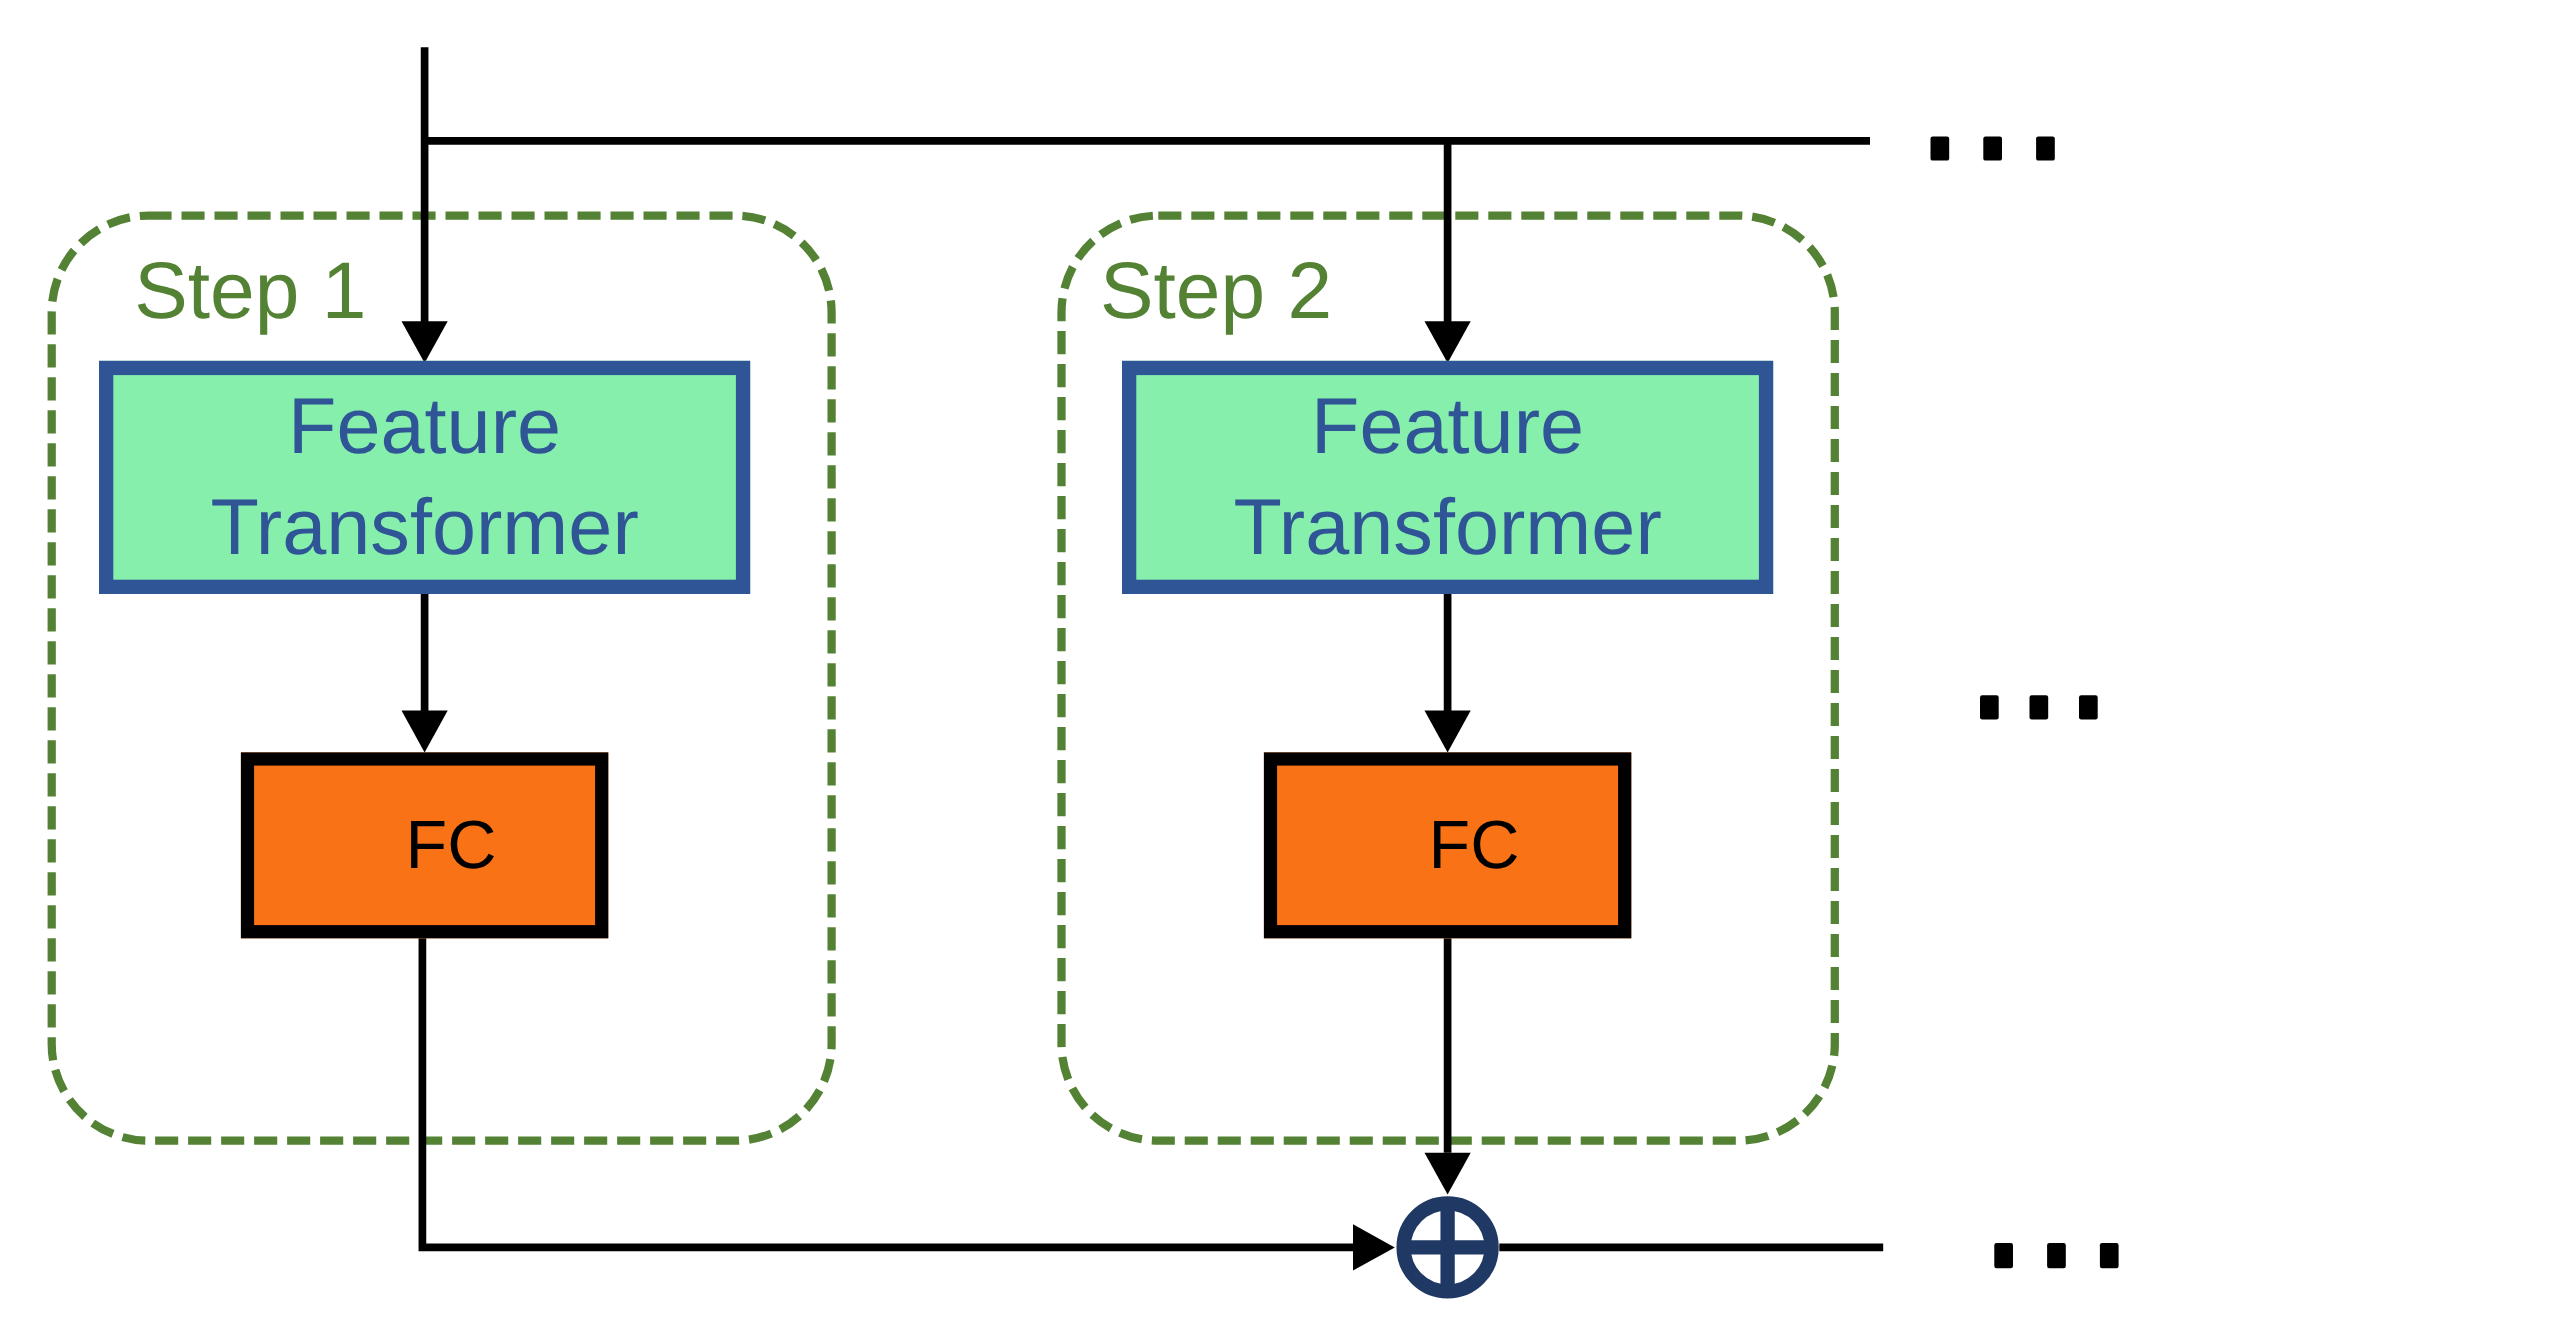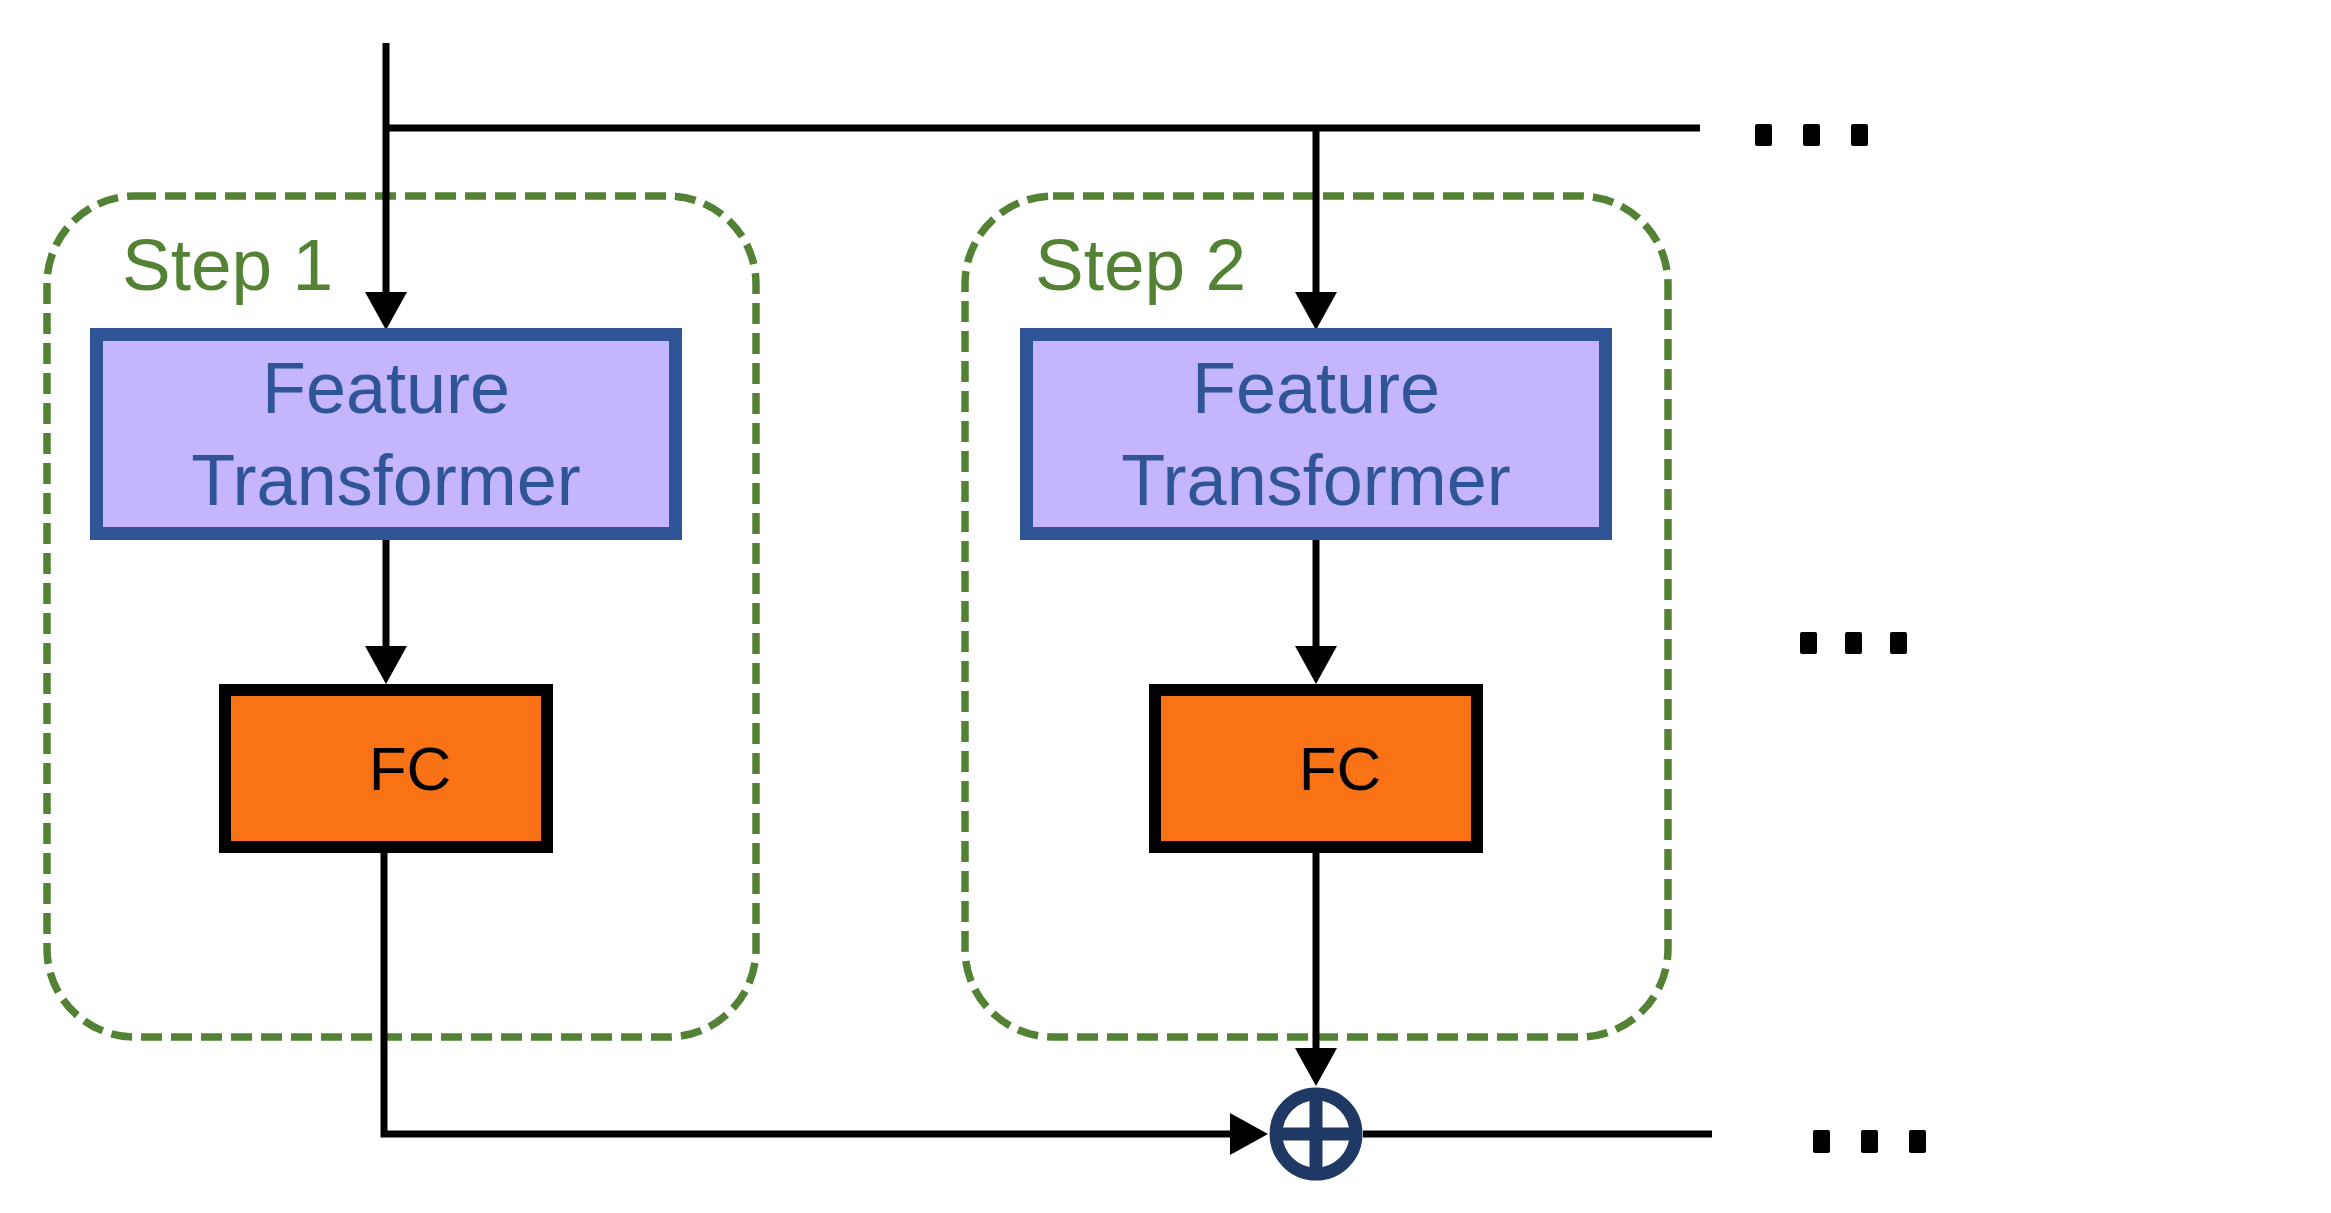--- a/index.html
+++ b/index.html
@@ -26,21 +26,21 @@
     position: absolute;
     box-sizing: border-box;
     display: flex;
     flex-direction: column;
     align-items: center;
     justify-content: center;
     text-align: center;
   }
   .ft-box {
     border: 13px solid #2f5597;
-    background: #c4b5fd;
+    background: #86efac;
     color: #2f5597;
     font-size: 72px;
     line-height: 1.28;
   }
   .ft-box-1 { left: 90px;   top: 328px; width: 592px; height: 212px; }
   .ft-box-2 { left: 1020px; top: 328px; width: 592px; height: 212px; }
   .fc-box {
     border: 12px solid #000000;
     background: #f97316;
     color: #000000;
@@ -50,21 +50,21 @@
   .fc-box-1 { left: 219px;  top: 684px; width: 334px; height: 169px; }
   .fc-box-2 { left: 1149px; top: 684px; width: 334px; height: 169px; }
   .step-label {
     position: absolute;
     color: #548235;
     font-size: 73px;
     line-height: 1;
     white-space: nowrap;
   }
   .step-label-1 { left: 122px;  top: 228px; }
-  .step-label-2 { left: 1035px; top: 228px; }
+  .step-label-2 { left: 1000px; top: 228px; }
   .output-label {
     position: absolute;
     left: 1778px;
     top: 903px;
     width: 530px;
     text-align: center;
     color: #1c1c1c;
     font-size: 60px;
     line-height: 1.55;
   }

